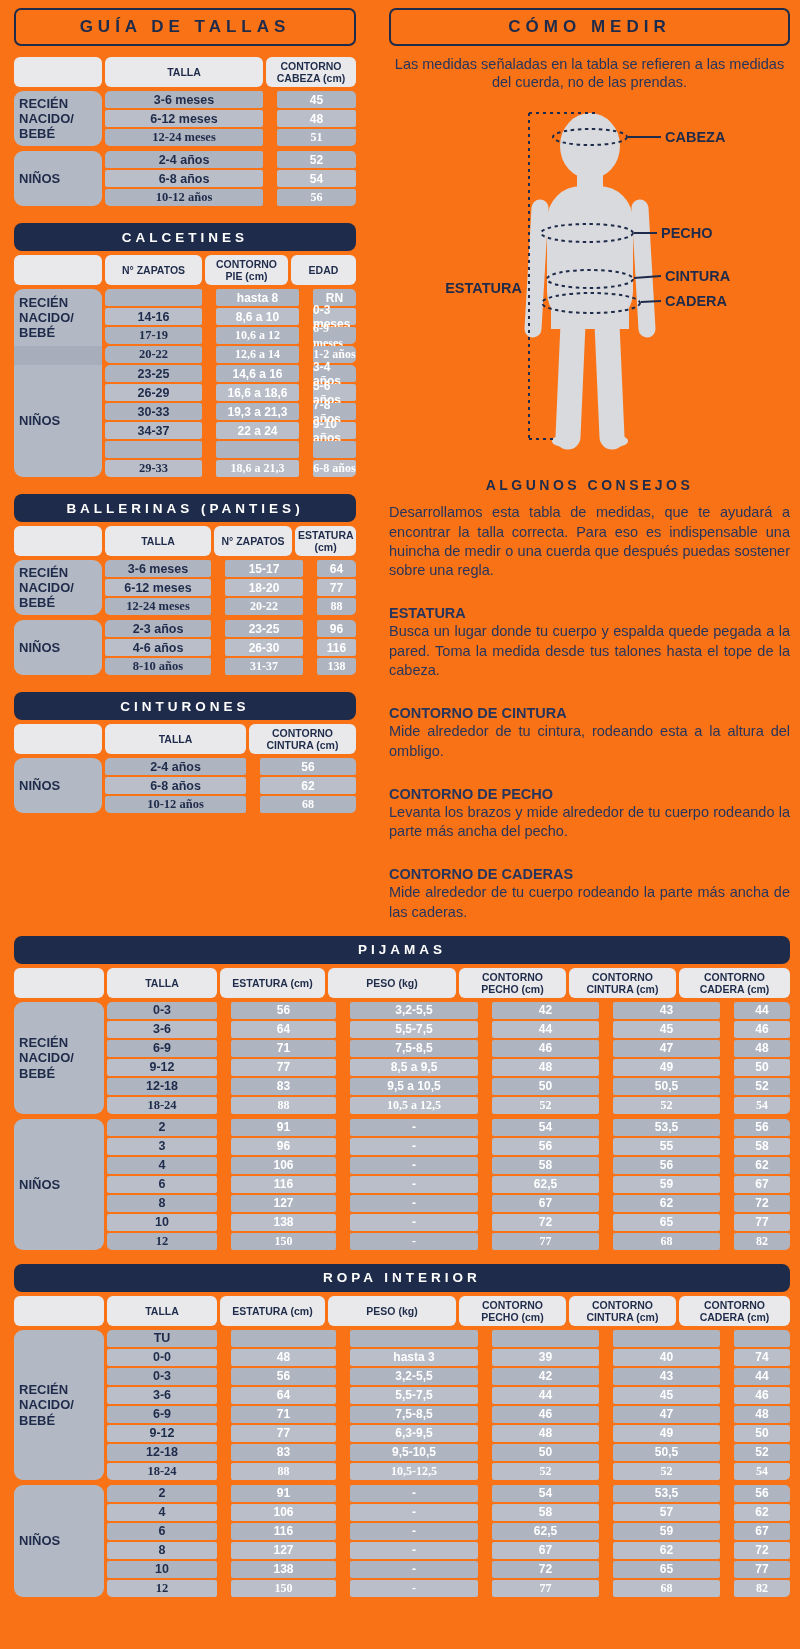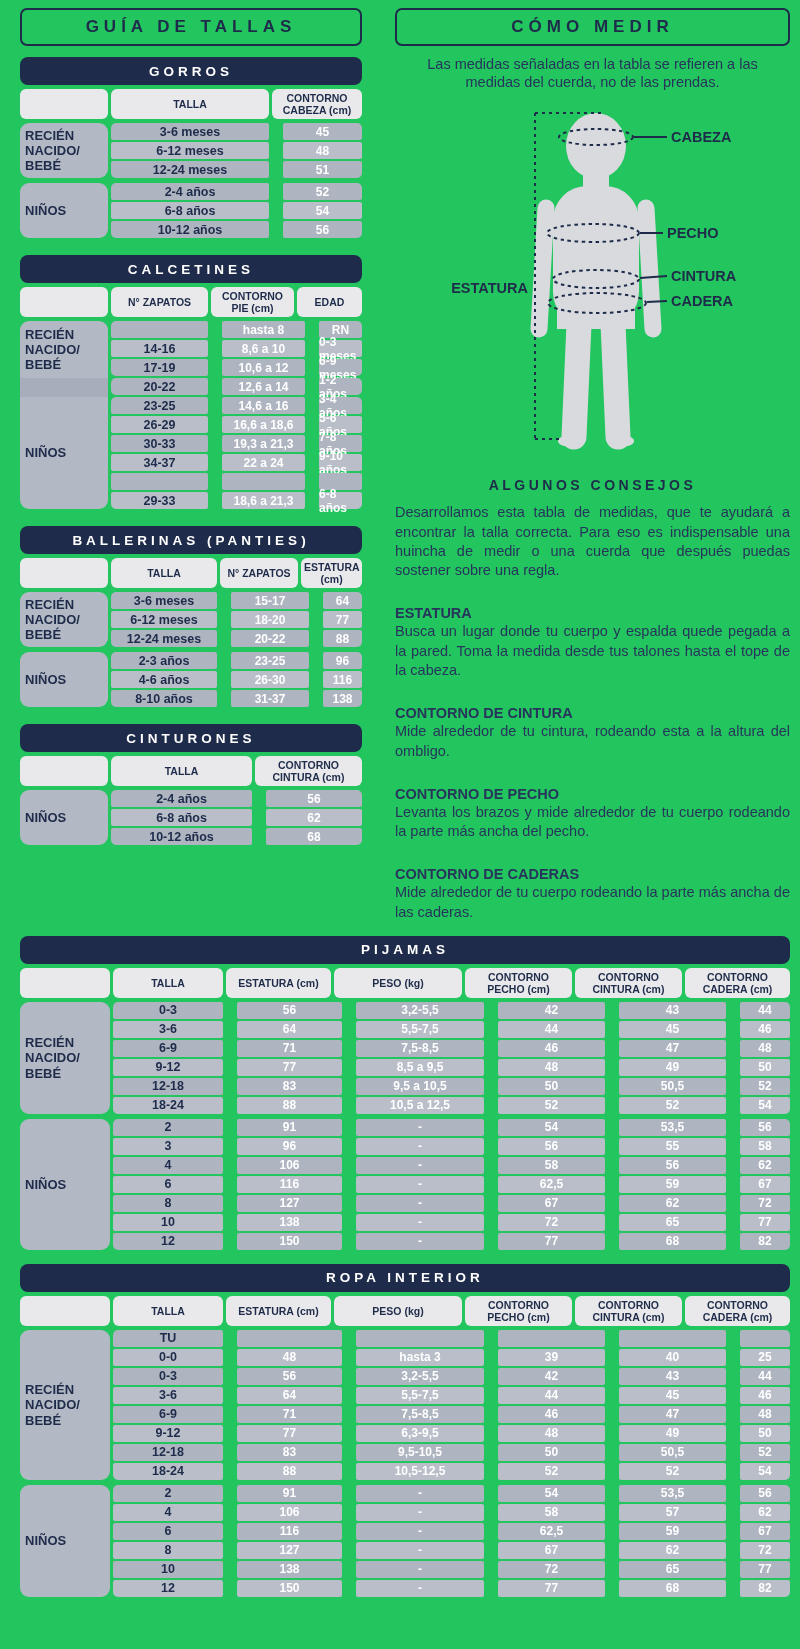--- a/index.html
+++ b/index.html
@@ -11,21 +11,21 @@
     --cat:#b3b9c4;
     --catShade:#a7adba;
     --hdr:#e9e9eb;
     --sil:#d8dade;
   }
   body {
     font-family:"Liberation Sans", sans-serif;
     background:#fff;
     width:800px;
   }
-  .page { width:800px; height:1649px; background:#22c55e; padding:8px 10px 0 20px; position:relative; }
+  .page { width:800px; height:1649px; background:#f97316; padding:8px 10px 0 14px; position:relative; }
 
   .top-row { display:flex; gap:33px; }
   .col-left { width:342px; flex:none; }
   .col-right { flex:1; min-width:0; }
 
   .title-box {
     height:38px; border:2px solid var(--navy); border-radius:7px;
     display:flex; align-items:center; justify-content:center;
     color:var(--navy); font-weight:700; font-size:17px; letter-spacing:5px;
   }
@@ -57,21 +57,21 @@
   .cat-block {
     background:var(--cat); border-radius:9px; padding:4px 5px;
     display:flex; align-items:center;
     color:var(--navy); font-weight:700; font-size:13px; line-height:1.18;
   }
   .t-body.contiguous .cat-block { border-radius:0; }
   .t-body.contiguous .t-group:first-child .cat-block { border-radius:9px 9px 0 0; }
   .t-body.contiguous .t-group:last-child .cat-block { border-radius:0 0 9px 9px; }
   .cat-block.shade { background:var(--catShade); }
   .row { display:grid; grid-template-columns: var(--cols); column-gap:14px; margin-bottom:2px; }
-  .rows .row:last-child { margin-bottom:0; }
+  .rows .row:last-child { margin-bottom:0;font-family:Liberation Serif, serif; }
   .t-body.contiguous .rows .row { margin-bottom:2px; }
   .t-body.contiguous .t-group:last-child .rows .row:last-child { margin-bottom:0; }
   .row .cell { height:17px; display:flex; align-items:center; justify-content:center; border-radius:2px; }
   .row:nth-child(odd) .cell { background:var(--cellA); }
   .row:nth-child(even) .cell { background:var(--cellB); }
   .rows .row:first-child .cell:first-child { border-top-left-radius:5px; }
   .rows .row:first-child .cell:last-child { border-top-right-radius:5px; }
   .rows .row:last-child .cell:first-child { border-bottom-left-radius:5px; }
   .rows .row:last-child .cell:last-child { border-bottom-right-radius:5px; }
   .cell.talla { color:var(--navy); font-weight:700; font-size:12.5px; }
@@ -102,21 +102,20 @@
 <div class="page">
 
   <div class="top-row">
 
     <div class="col-left">
       <div class="title-box">
         <span>GUÍA DE TALLAS</span>
       </div>
 
       <section class="lsec first">
-        <div class="pill">GORROS</div>
         <div class="size-table" style="--catw:88px; --cols:158px 1fr;">
             <div class="t-head">
               <div class="cell corner"></div>
               <div class="hcols">
                 <div class="cell colhead">TALLA</div>
                 <div class="cell colhead">CONTORNO CABEZA (cm)</div>
               </div>
             </div>
             <div class="t-body">
               <div class="t-group">
@@ -575,21 +574,21 @@
                 <div class="cell val"></div>
                 <div class="cell val"></div>
                 <div class="cell val"></div>
               </div>
               <div class="row">
                 <div class="cell talla">0-0</div>
                 <div class="cell val">48</div>
                 <div class="cell val">hasta 3</div>
                 <div class="cell val">39</div>
                 <div class="cell val">40</div>
-                <div class="cell val">25</div>
+                <div class="cell val">74</div>
               </div>
               <div class="row">
                 <div class="cell talla">0-3</div>
                 <div class="cell val">56</div>
                 <div class="cell val">3,2-5,5</div>
                 <div class="cell val">42</div>
                 <div class="cell val">43</div>
                 <div class="cell val">44</div>
               </div>
               <div class="row">

